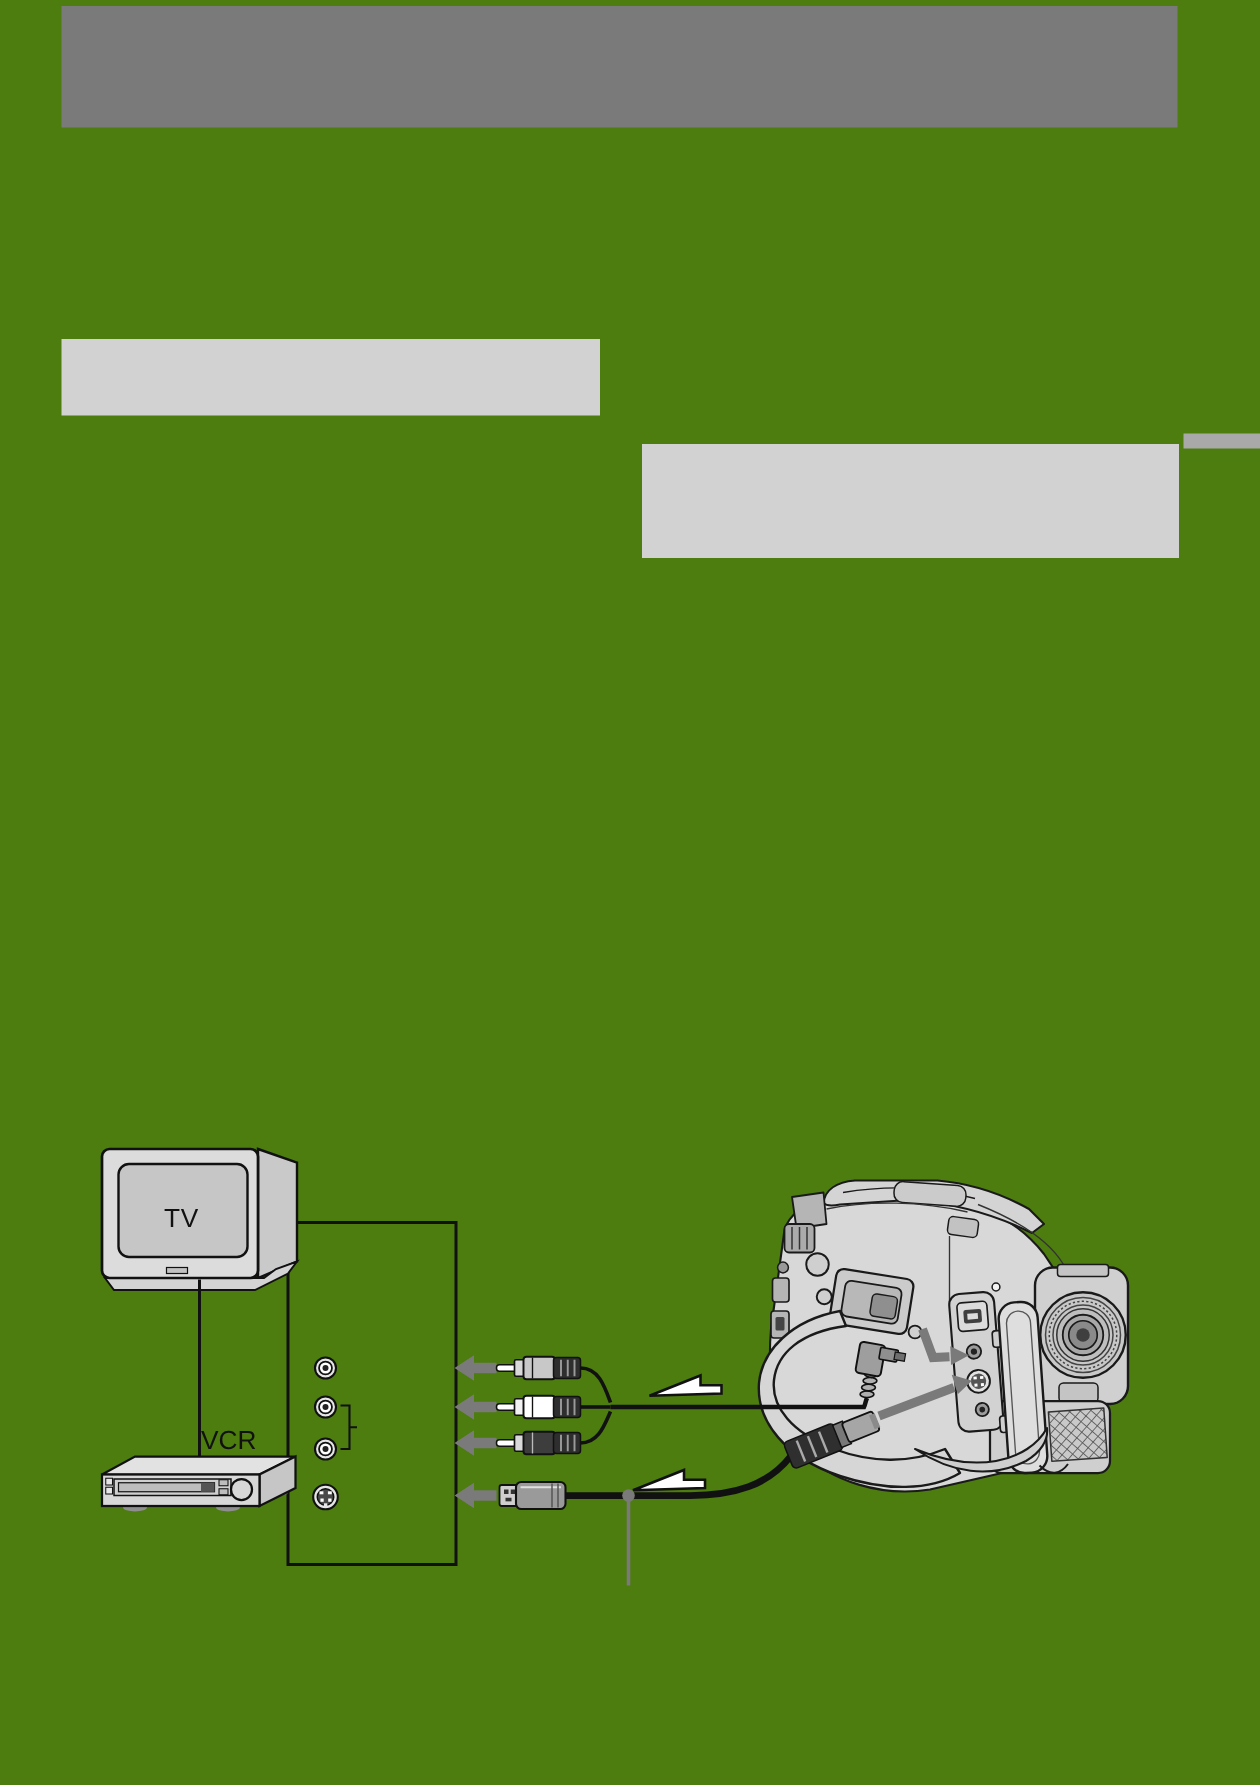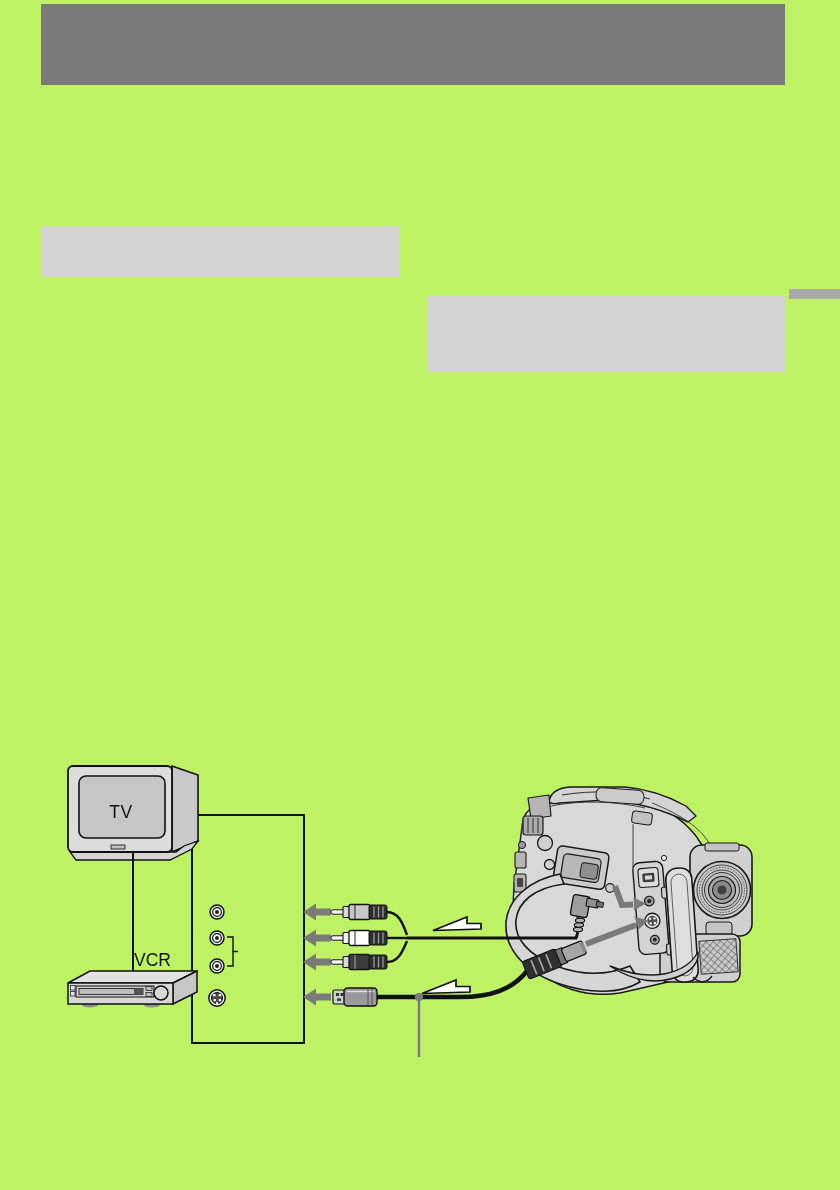--- a/index.html
+++ b/index.html
@@ -8,21 +8,21 @@
   .header-bar{position:absolute;left:41px;top:4px;width:744px;height:81px;}
   .box-left{position:absolute;left:41px;top:226px;width:359px;height:51px;}
   .box-right{position:absolute;left:428px;top:296px;width:358px;height:76px;}
   .edge-tab{position:absolute;left:789px;top:289px;width:51px;height:10px;}
   svg.diagram{position:absolute;left:0;top:0;width:840px;height:1190px;}
   svg text{font-family:"Liberation Sans", sans-serif;fill:#111;}
 </style>
 </head>
 <body>
 
-<div class="page" style="background: #bef264;">
+<div class="page" style="background: #4d7c0f;">
 
   <div class="header-bar" style="background: rgb(122, 122, 122);"></div>
   <div class="box-left" style="background: rgb(210, 210, 210);"></div>
   <div class="box-right" style="background: rgb(210, 210, 210);"></div>
   <div class="edge-tab" style="background: rgb(169, 169, 169);"></div>
 
   <svg class="diagram" viewBox="0 0 840 1190">
 
     <defs>
       <pattern id="grille" width="5" height="5" patternUnits="userSpaceOnUse" patternTransform="rotate(45 0 0)">

